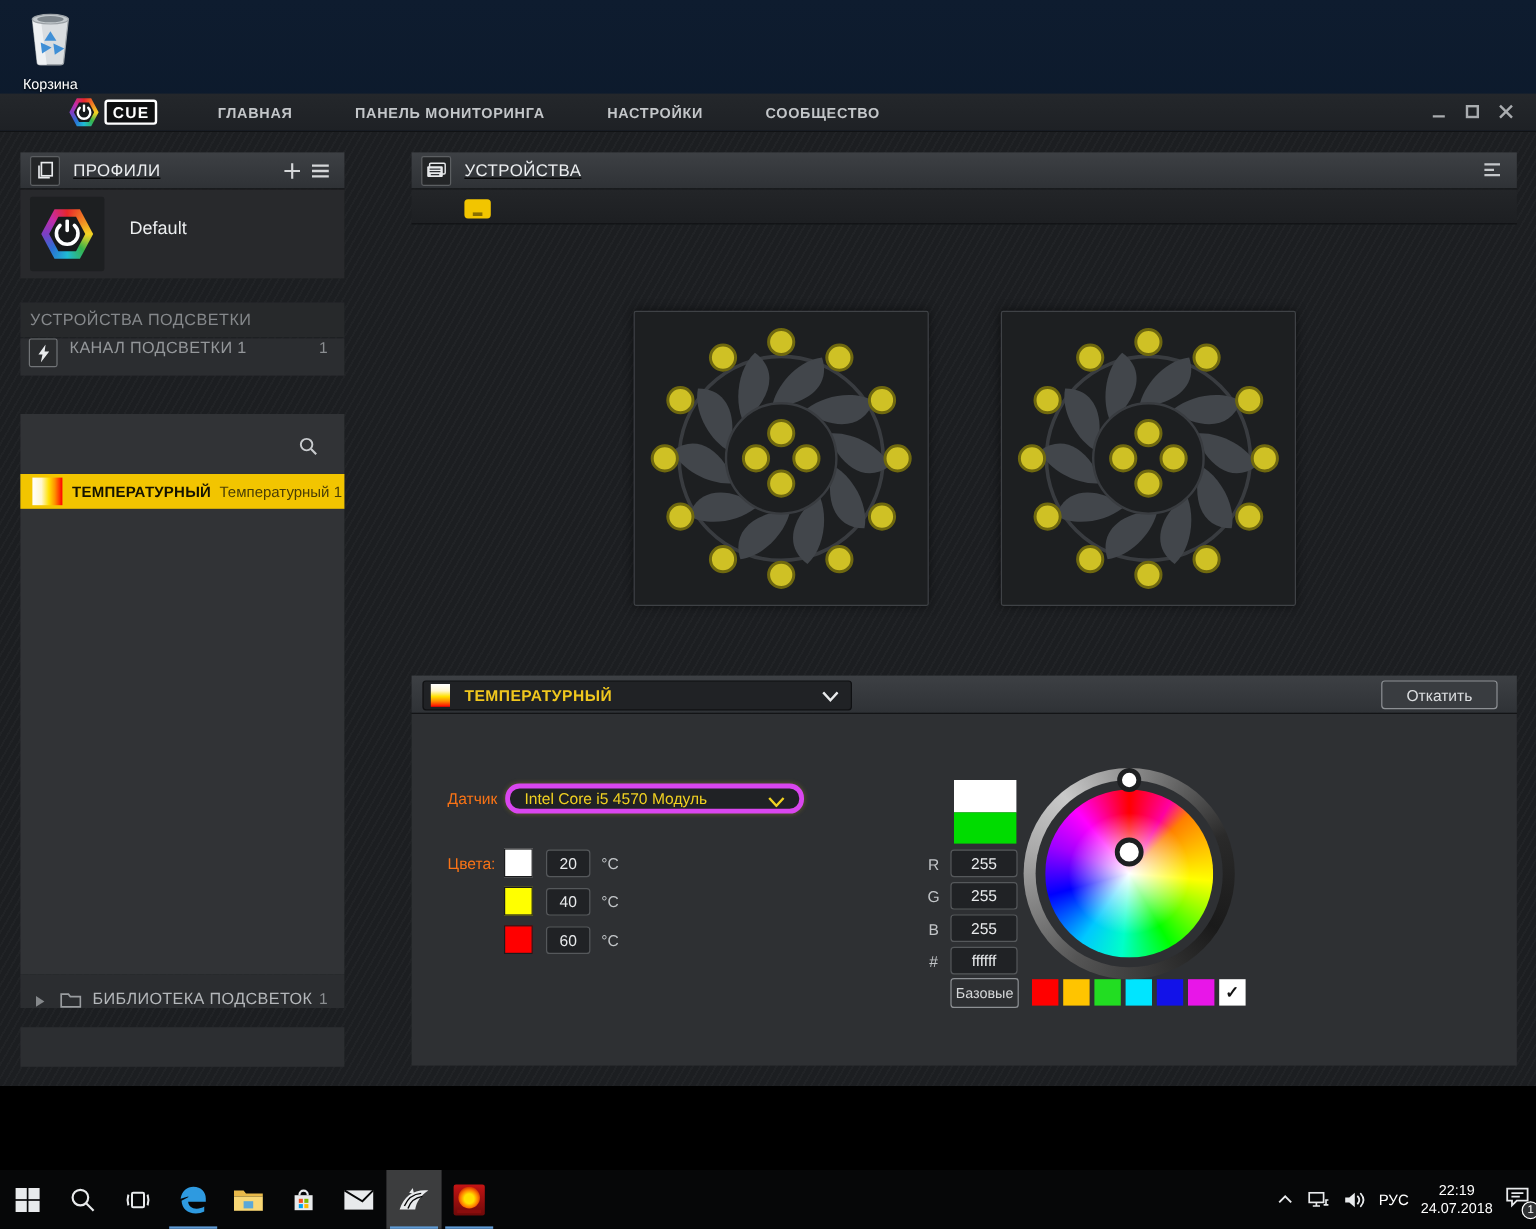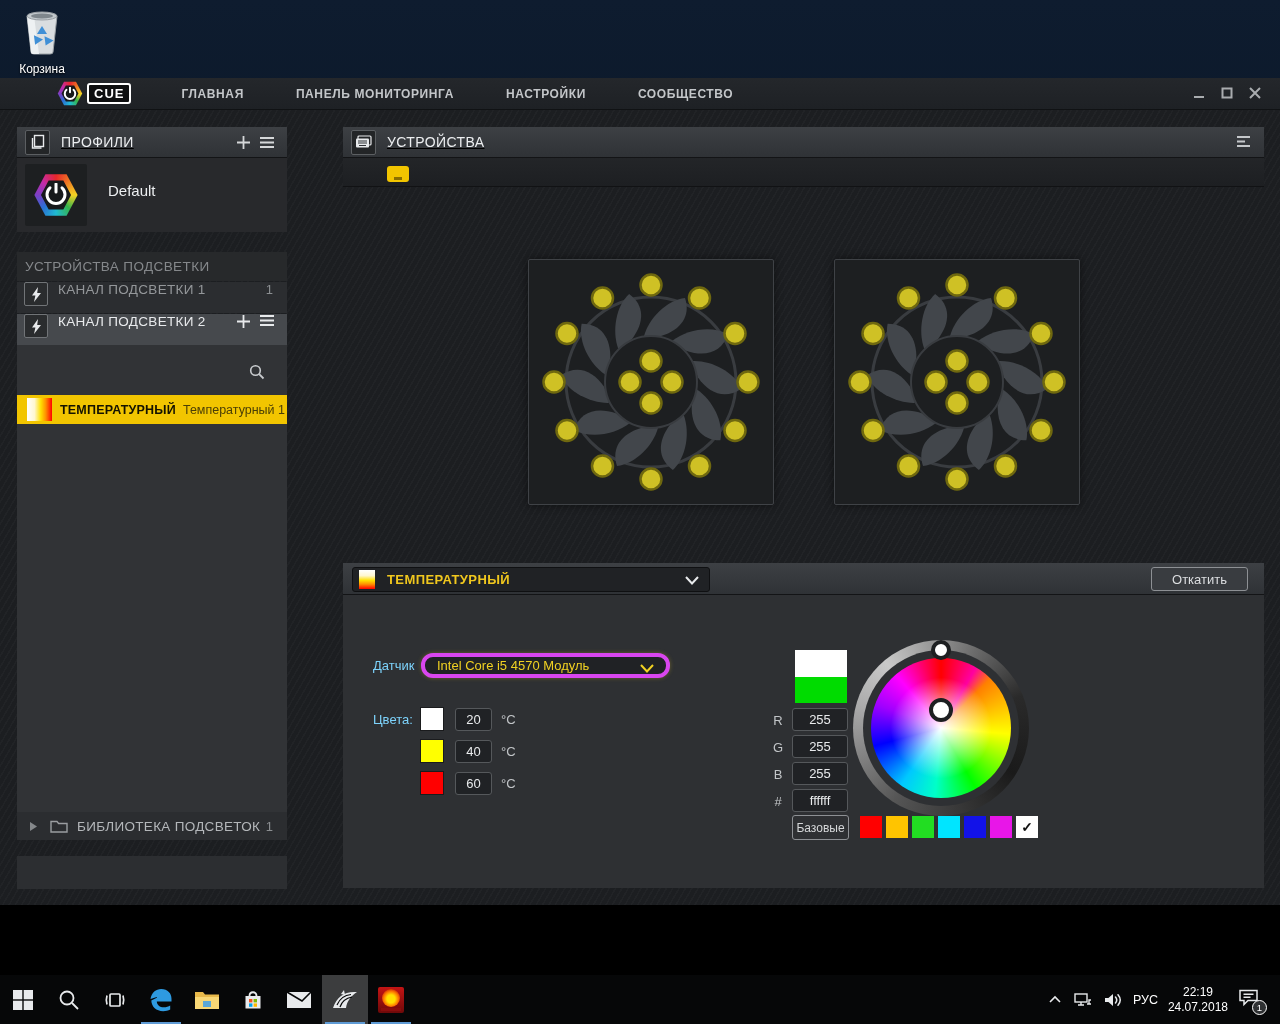--- a/index.html
+++ b/index.html
@@ -56,21 +56,21 @@
   #sb-content { left:17px; top:345px; width:270px; height:467px; background:#313336; }
   #sb-search { left:14px; top:16px; width:240px; height:23px; background:#26282a; border:1px solid #56595c;
     border-radius:3px; color:#e0e2e4; font-size:13px; padding:0 26px 0 8px; outline:none; }
   #sb-search::placeholder { color:#7c7f82; }
   #sb-search-icon { left:232px; top:19px; }
   #sb-effect-item { left:0; top:50px; width:270px; height:29px; background:#f2c500; display:flex; align-items:center;
     padding-left:10px; cursor:pointer; }
   #sb-effect-swatch { width:25px; height:23px; background:linear-gradient(90deg,#ffffff 0%,#fff7d0 30%,#ffe000 55%,#ff9000 75%,#ff0000 100%); }
   #sb-effect-type { color:#151300; font-size:12.5px; font-weight:bold; letter-spacing:.2px; margin-left:8px; }
   #sb-effect-name { color:#4a3e06; font-size:12.5px; margin-left:7px; }
-  #sb-library { left:17px; top:812px; width:270px; height:28px; background:#2b2d30; display:flex; align-items:center;
+  #sb-library { left:17px; top:812px; width:270px; height:28px; background:#2b2d30; display:flex; align-items:flex-end;
     padding-left:12px; cursor:pointer; }
   #sb-library-label { color:#b4b7ba; font-size:13.5px; letter-spacing:.3px; margin-left:9px; }
   #sb-empty-box { left:17px; top:856px; width:270px; height:33px; background:#2c2e31; }
 
   
   #dev-hdr { left:343px; top:127px; width:921px; height:31px; padding-left:8px; }
   #dev-hdr-menu { position:absolute; right:12px; top:8px; cursor:pointer; }
   #dev-tabs { left:343px; top:158px; width:921px; height:29px;
     background:linear-gradient(180deg,#232528,#1d1f22); border-bottom:1px solid #111214; }
   #dev-tab-icon { left:44px; top:8px; width:22px; height:16px; background:#f2c500; border-radius:3px; cursor:pointer; }
@@ -85,21 +85,21 @@
     border:1px solid #0f1012; border-radius:3px; display:flex; align-items:center; cursor:pointer; }
   #fx-select-swatch { width:16px; height:19px; margin-left:6px;
     background:linear-gradient(180deg,#ffffff 0%,#fff7d0 30%,#ffe000 55%,#ff9000 75%,#ff0000 100%); }
   #fx-select-label { color:#f0c71e; font-size:13px; font-weight:bold; letter-spacing:.4px; margin-left:12px; }
   #fx-select-chev { position:absolute; right:10px; top:8px; }
   #fx-revert-btn { position:absolute; right:16px; top:4px; width:97px; height:24px; background:#393c40;
     border:1px solid #8d9094; border-radius:3px; color:#dcdee0; font-size:13px; cursor:pointer;
     font-family:"Liberation Sans",sans-serif; }
   #fx-body { left:343px; top:595px; width:921px; height:293px; background:#2e3033; }
 
-  .fx-label { position:absolute; color:#7dd3fc; font-size:13px; }
+  .fx-label { position:absolute; color:#f97316; font-size:13px; }
   #sensor-select { position:absolute; left:78px; top:58px; width:249px; height:25px; background:#202225;
     border:4px solid #d946ef; border-radius:12px; display:flex; align-items:center; cursor:pointer;
     box-shadow:0 0 4px rgba(216,182,28,.35); }
   #sensor-select span { color:#f0d122; font-size:13px; margin-left:12px; }
   #sensor-chev { position:absolute; right:12px; top:7px; }
 
   .temp-row { position:absolute; left:77px; display:flex; align-items:center; }
   .temp-swatch { width:24px; height:24px; border:1px solid #1a1b1d; cursor:pointer; }
   .temp-input { width:37px; height:23px; margin-left:11px; background:#202225; border:1px solid #55585b;
     border-radius:3px; color:#e8eaec; font-size:13px; text-align:center; outline:none;
@@ -130,21 +130,21 @@
     background:#fff; border:4px solid #1d1f21; cursor:grab; }
   #wheel-center-knob { position:absolute; left:76px; top:58px; width:24px; height:24px; border-radius:50%;
     background:#fff; border:4px solid #1d1f21; cursor:grab; }
 
   
   #taskbar { left:0; top:975px; width:1280px; height:49px; background:#060708; display:flex; align-items:center; }
   .tb-icon { width:46px; height:49px; display:flex; align-items:center; justify-content:center;
     position:relative; cursor:pointer; }
   .tb-underline { position:absolute; bottom:0; left:3px; right:3px; height:2px; background:#5f9bd5; }
   .tb-active { background:#3c3d3e; }
-  #tray { position:absolute; right:20px; top:0; height:49px; display:flex; align-items:center; gap:10px;justify-content:space-between; }
+  #tray { position:absolute; right:4px; top:0; height:49px; display:flex; align-items:center; gap:10px;justify-content:space-between; }
   #tray-lang { color:#fff; font-size:12.5px; cursor:pointer; }
   #tray-clock { color:#fff; font-size:12px; text-align:center; line-height:15px; cursor:pointer; }
   #tray-notif { position:relative; cursor:pointer; }
   #notif-badge { position:absolute; right:-7px; bottom:-4px; width:15px; height:15px; border-radius:50%;
     background:#2f3133; border:1px solid #fff; color:#fff; font-size:9.5px; display:flex;
     align-items:center; justify-content:center; }
 </style>
 </head>
 <body>
 
@@ -233,34 +233,20 @@
   <div id="channel1" class="abs channel-row">
     <span class="bolt-box">
       <svg width="11" height="15" viewBox="0 0 11 15">
           <path d="M7 0 L1 8.5 h3.4 L3 15 L10 6 H6.2 Z" fill="#e8eaec"></path>
         </svg>
     </span>
     <span class="channel-label">КАНАЛ ПОДСВЕТКИ 1</span>
     <span class="channel-count">1</span>
   </div>
 
-  <div id="channel2" class="abs channel-row">
-    <span class="bolt-box">
-      <svg width="11" height="15" viewBox="0 0 11 15">
-          <path d="M7 0 L1 8.5 h3.4 L3 15 L10 6 H6.2 Z" fill="#e8eaec"></path>
-        </svg>
-    </span>
-    <span class="channel-label">КАНАЛ ПОДСВЕТКИ 2</span>
-    <svg class="plus-icon" style="position:absolute;right:36px;" width="15" height="15" viewBox="0 0 15 15">
-        <path d="M7.5 1 v13 M1 7.5 h13" stroke="#e8eaec" stroke-width="1.8"></path>
-      </svg>
-    <svg class="menu-icon" style="position:absolute;right:12px;" width="16" height="13" viewBox="0 0 16 13">
-        <path d="M1 2 h14 M1 6.5 h14 M1 11 h14" stroke="#e8eaec" stroke-width="2"></path>
-      </svg>
-  </div>
 
   <div id="sb-content" class="abs">
     <svg id="sb-search-icon" class="abs" width="16" height="16" viewBox="0 0 16 16">
       <circle cx="6.5" cy="6.5" r="4.8" fill="none" stroke="#c8cbce" stroke-width="1.6"></circle>
       <line x1="10.2" y1="10.2" x2="14.5" y2="14.5" stroke="#c8cbce" stroke-width="1.8"></line>
     </svg>
     <div id="sb-effect-item" class="abs">
       <span id="sb-effect-swatch"></span>
       <span id="sb-effect-type">ТЕМПЕРАТУРНЫЙ</span>
       <span id="sb-effect-name">Температурный 1</span>

